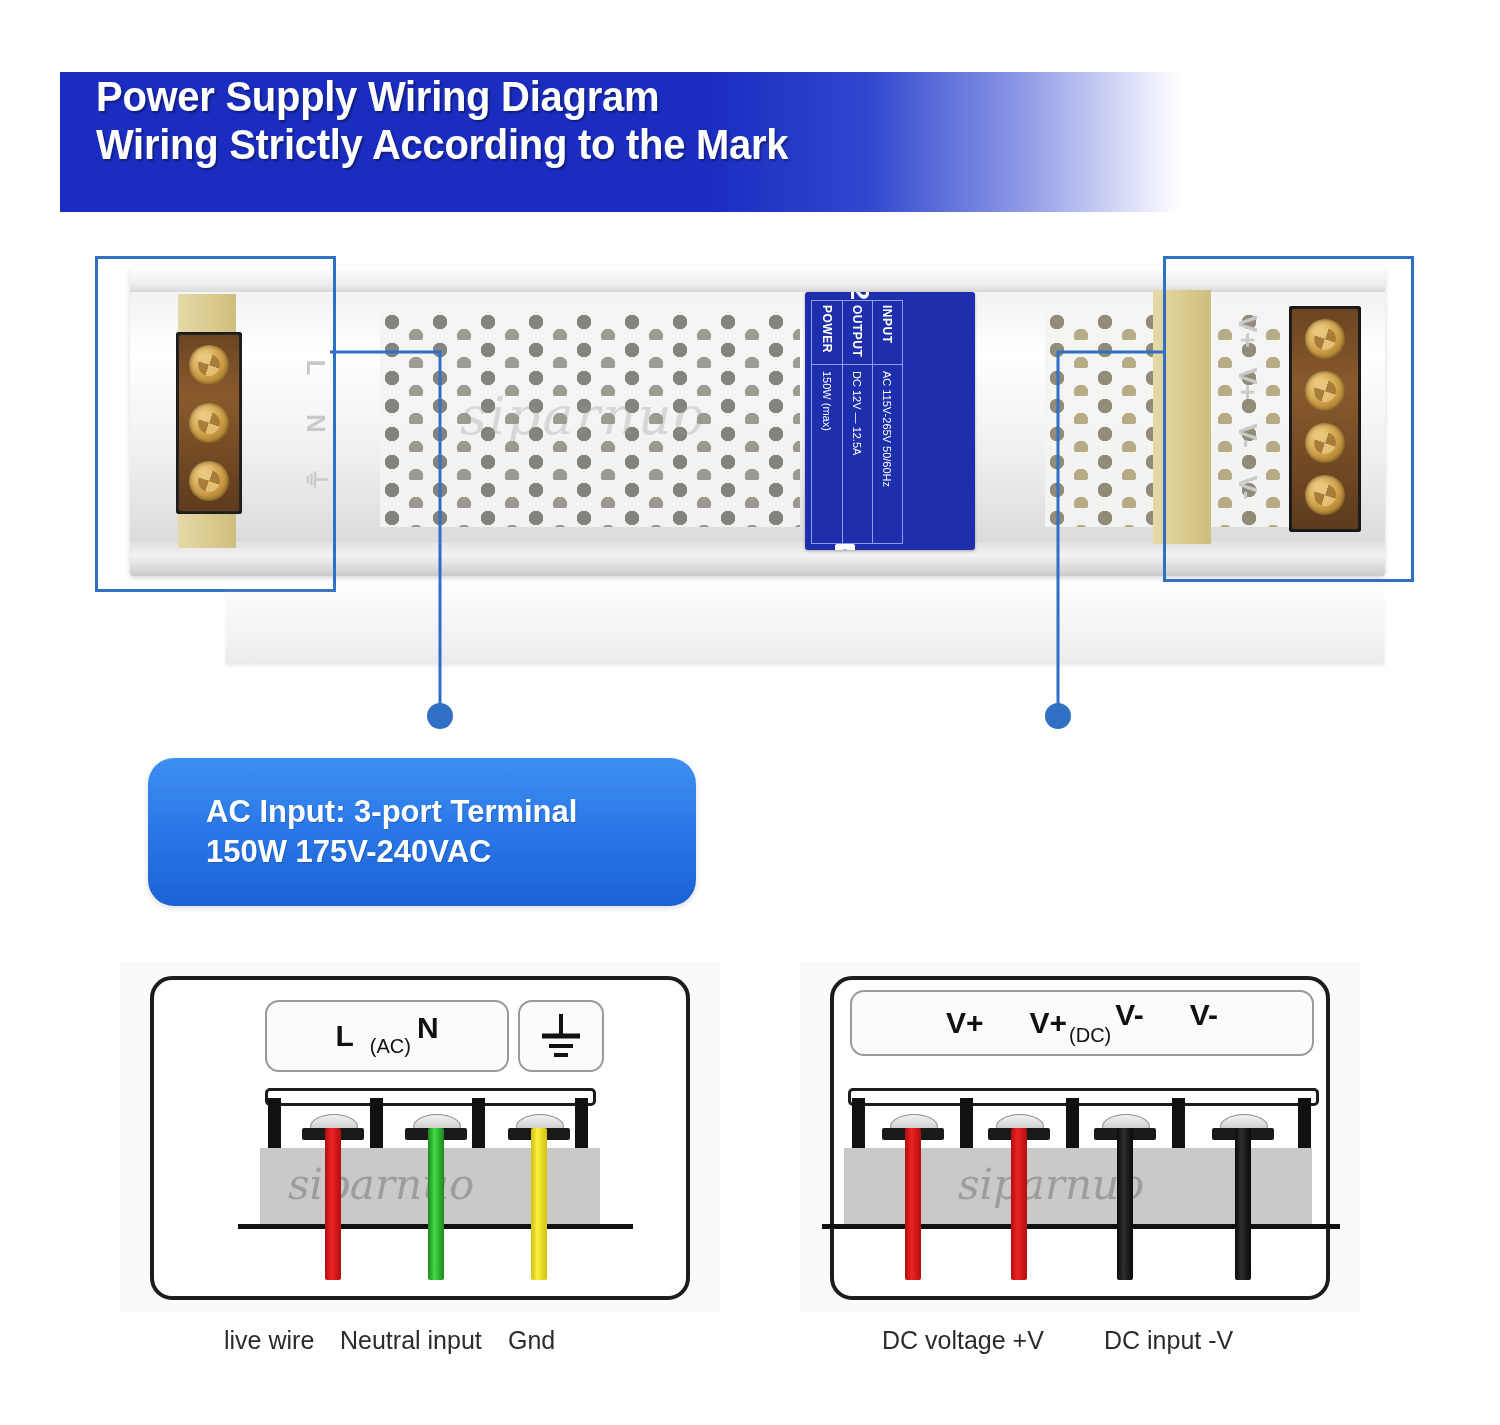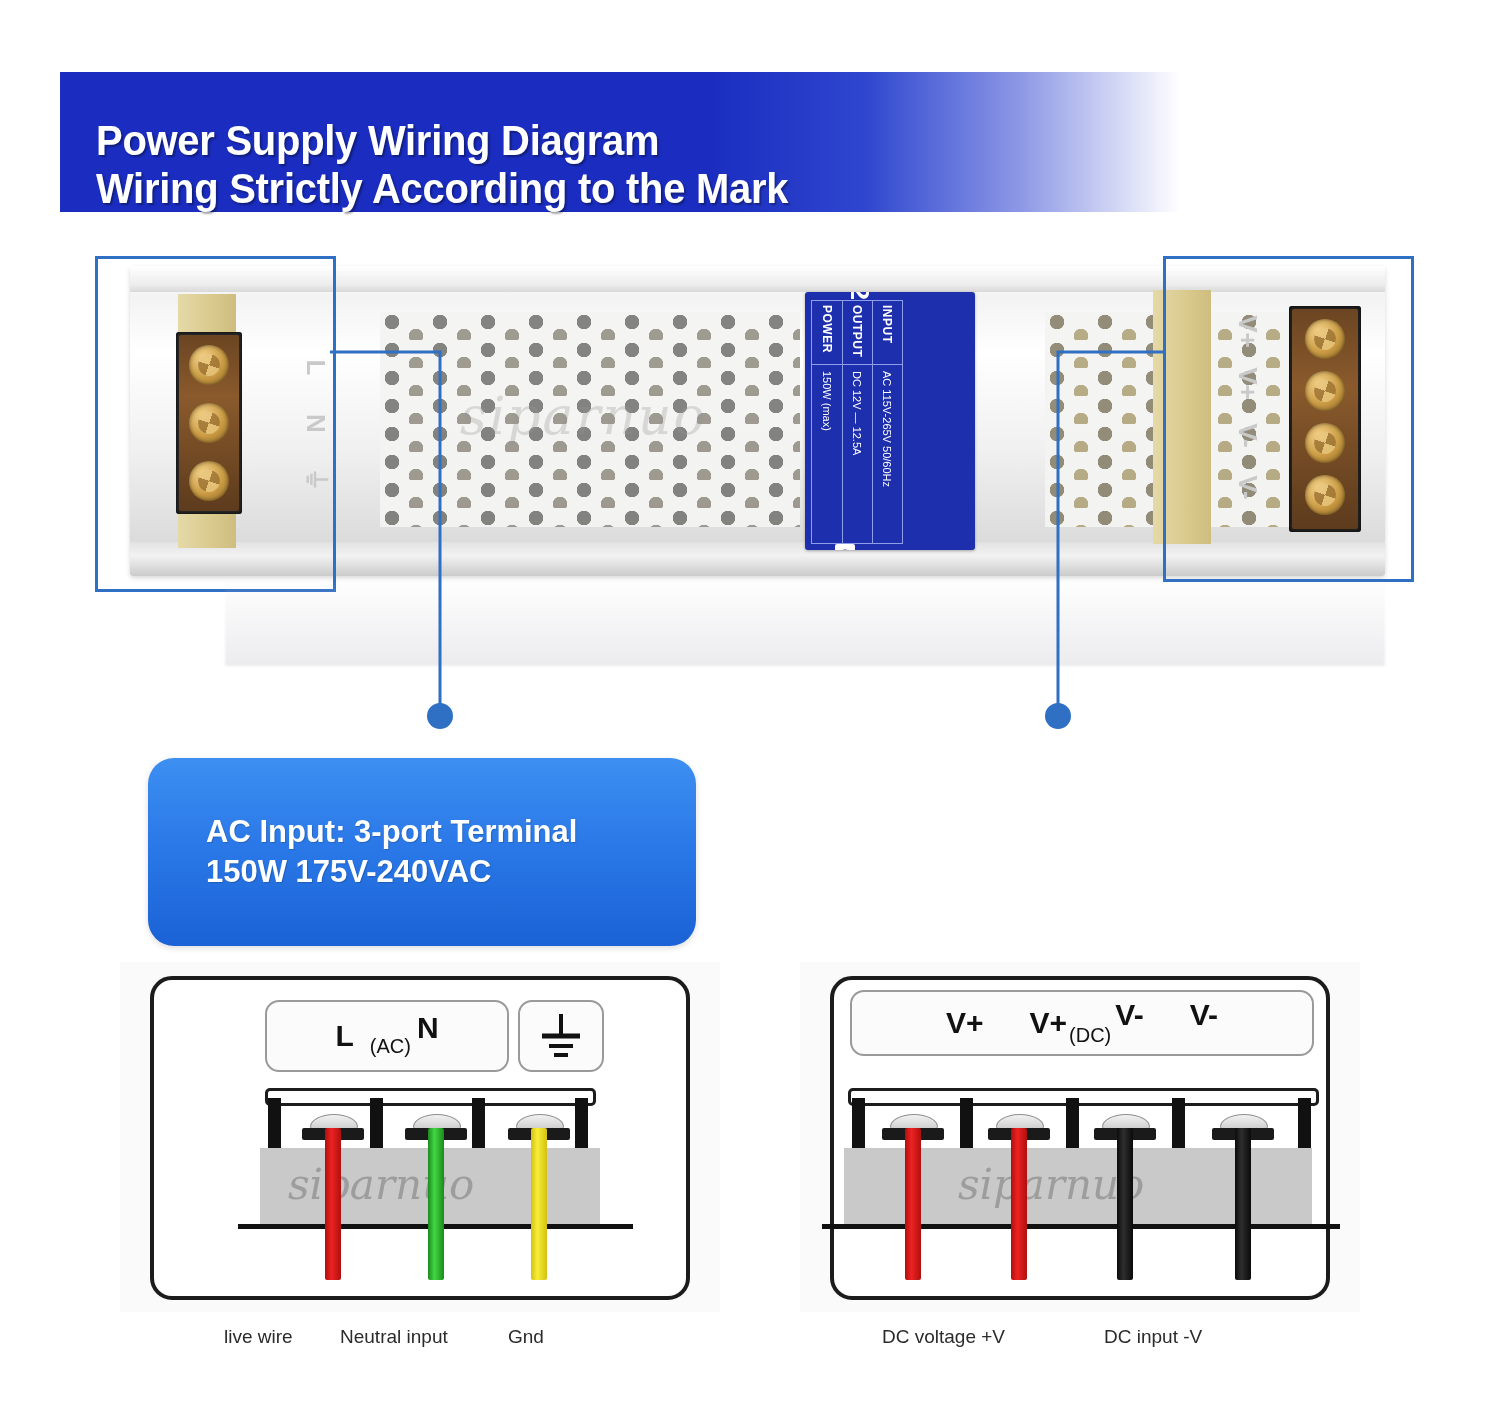--- a/index.html
+++ b/index.html
@@ -10,21 +10,21 @@
     font-family:"Liberation Sans","DejaVu Sans",sans-serif;
     overflow:hidden;
     position:relative;
   }
   #page{position:absolute;left:0;top:0;width:1500px;height:1425px;background:#fff;}
 
   
   #header-banner{
     position:absolute;left:60px;top:72px;width:1120px;height:140px;
     background:linear-gradient(90deg,#1a2dc0 0%,#1a2dc0 58%,#2f47cf 72%,#8f9ae6 86%,#ffffff 100%);
-    display:flex;flex-direction:column;justify-content:flex-end;
+    display:flex;flex-direction:column;justify-content:flex-start;
     padding-left:36px;box-sizing:border-box;
   }
   .banner-line{
     color:#ffffff;
     font-family:"Liberation Sans","DejaVu Sans",sans-serif;
     font-weight:bold;
     font-size:43px;
     line-height:1.12;
     letter-spacing:-0.3px;
     transform:scaleX(0.93);
@@ -202,21 +202,21 @@
     background:linear-gradient(180deg,#3d8ff1 0%,#2b79e8 45%,#1a62d6 100%);
     box-shadow:0 2px 6px rgba(0,0,0,0.14);
     display:flex;flex-direction:column;justify-content:center;
     box-sizing:border-box;
   }
   .callout-line{
     color:#ffffff;font-family:"Liberation Sans",sans-serif;font-weight:bold;
     font-size:31px;line-height:1.28;white-space:nowrap;
     text-shadow:1px 1px 1px rgba(0,0,0,0.18);
   }
-  #callout-ac{left:148px;top:758px;width:548px;height:188px;padding-left:58px;}
+  #callout-ac{left:148px;top:758px;width:548px;height:148px;padding-left:58px;}
   #callout-dc{left:808px;top:758px;width:548px;height:188px;padding-left:16px;}
   #callout-dc .callout-line{font-size:30px;}
 
   
   .diagram-card{
     position:absolute;background:#fafafa;box-sizing:border-box;
   }
   #diagram-ac{left:120px;top:962px;width:600px;height:350px;}
   #diagram-dc{left:800px;top:962px;width:560px;height:350px;}
 
@@ -259,21 +259,21 @@
   }
   .wire{position:absolute;width:16px;border-radius:2px;}
   .wire-red{background:linear-gradient(90deg,#b00f0f,#ee2222 40%,#b00f0f);}
   .wire-green{background:linear-gradient(90deg,#1c8a1c,#42d742 40%,#1c8a1c);}
   .wire-yellow{background:linear-gradient(90deg,#d4c010,#f7ef3a 40%,#d4c010);}
   .wire-black{background:linear-gradient(90deg,#0a0a0a,#2e2e2e 40%,#0a0a0a);}
   .baseline{position:absolute;height:5px;background:#111;}
 
   .bottom-label{
     position:absolute;font-family:"Liberation Sans",sans-serif;
-    font-size:19px;color:#2b2b2b;white-space:nowrap;
+    font-size:25px;color:#2b2b2b;white-space:nowrap;
   }
 
   
   .gnd-box{position:absolute;border:2px solid #9a9a9a;border-radius:14px;background:#fbfbfb;}
 </style>
 </head>
 <body>
 
 <div id="page">
 

